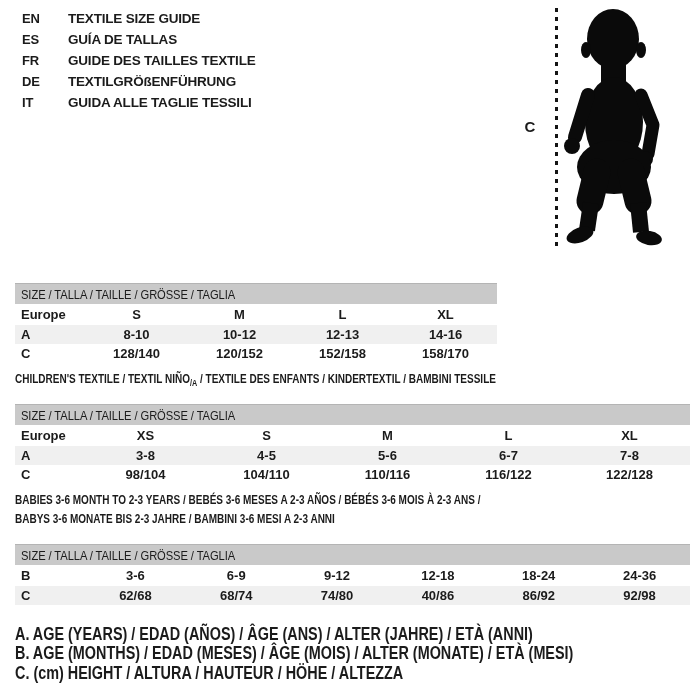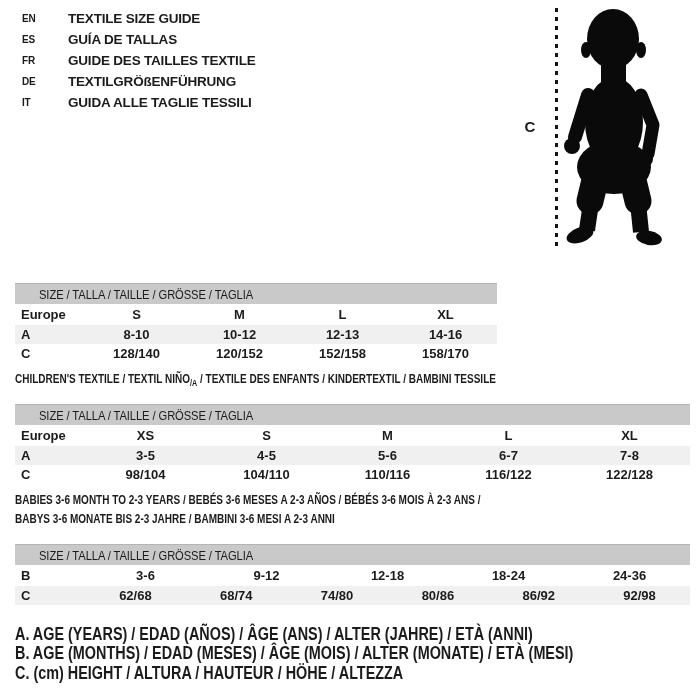--- a/index.html
+++ b/index.html
@@ -9,21 +9,21 @@
     font-family: "Liberation Sans", "DejaVu Sans", sans-serif;
     color: #1b1b1b;
     position: relative;
     overflow: hidden;
   }
   .canvas { position: absolute; inset: 0; width: 700px; height: 700px; background: #fff; }
 
   
   .lang-block { position: absolute; left: 22px; top: 8px; }
   .lang-row { display: flex; height: 21px; align-items: center; }
-  .lang-code { width: 46px; font-weight: bold; font-size: 10px; letter-spacing: -0.2px; }
+  .lang-code { width: 46px; font-weight: bold; font-size: 13px; letter-spacing: -0.2px; }
   .lang-name { font-weight: bold; font-size: 13.5px; letter-spacing: -0.2px; white-space: nowrap; }
 
   
   .figure-area { position: absolute; left: 510px; top: 0; width: 190px; height: 260px; }
   .c-label { position: absolute; left: 10px; top: 118px; width: 20px; text-align: center;
              font-weight: bold; font-size: 15px; }
   .dash-line { position: absolute; left: 45px; top: 8px; width: 3px; height: 239px;
                background: repeating-linear-gradient(to bottom, #141414 0 4px, transparent 4px 9px); }
   .silhouette { position: absolute; left: 51px; top: 7px; }
 
@@ -32,21 +32,21 @@
                white-space: nowrap; }
   .cond { display: inline-block; transform: scaleX(0.8); transform-origin: 0 50%; white-space: nowrap; }
   .cond-mid { display: inline-block; transform: scaleX(0.86); transform-origin: 0 50%; white-space: nowrap; }
   .subscript { font-size: 9px; vertical-align: -3px; }
   .title-line { height: 19px; line-height: 19px; }
 
   
   .table { position: absolute; left: 15px; font-size: 13px; }
   .t-narrow { width: 482px; }
   .t-wide   { width: 675px; }
-  .thead { height: 21px; line-height: 21px; background: #c9c9c9; padding-left: 24px;
+  .thead { height: 21px; line-height: 21px; background: #c9c9c9; padding-left: 6px;
            border-top: 1px solid #b4b4b4; font-size: 13px; letter-spacing: -0.1px; }
   .trow { display: flex; height: 19px; line-height: 19px; align-items: flex-end; font-weight: bold; }
   .trow.first { height: 21px; line-height: 21px; }
   .trow.alt { background: #f0f0f0; }
   .tlabel { width: 70px; padding-left: 6px; text-align: left; flex: none; }
   .tcell { flex: 1 1 0; text-align: center; }
 
   
   .footnotes { position: absolute; left: 15px; top: 625px; font-weight: bold; font-size: 18px; }
   .footnote-line { height: 19.3px; line-height: 19.3px; white-space: nowrap; }
@@ -139,21 +139,21 @@
     <div class="trow first">
       <span class="tlabel">Europe</span>
       <span class="tcell">XS</span>
       <span class="tcell">S</span>
       <span class="tcell">M</span>
       <span class="tcell">L</span>
       <span class="tcell">XL</span>
     </div>
     <div class="trow alt">
       <span class="tlabel">A</span>
-      <span class="tcell">3-5</span>
+      <span class="tcell">3-8</span>
       <span class="tcell">4-5</span>
       <span class="tcell">5-6</span>
       <span class="tcell">6-7</span>
       <span class="tcell">7-8</span>
     </div>
     <div class="trow">
       <span class="tlabel">C</span>
       <span class="tcell">98/104</span>
       <span class="tcell">104/110</span>
       <span class="tcell">110/116</span>
@@ -166,31 +166,32 @@
     <div class="title-line"><span class="cond">BABIES 3-6 MONTH TO 2-3 YEARS / BEBÉS 3-6 MESES A 2-3 AÑOS / BÉBÉS 3-6 MOIS À 2-3 ANS /</span></div>
     <div class="title-line"><span class="cond">BABYS 3-6 MONATE BIS 2-3 JAHRE / BAMBINI 3-6 MESI A 2-3 ANNI</span></div>
   </h2>
   <div class="table t-wide" style="top:544px">
     <div class="thead">
       <span class="cond-mid">SIZE / TALLA / TAILLE / GRÖSSE / TAGLIA</span>
     </div>
     <div class="trow first">
       <span class="tlabel">B</span>
       <span class="tcell">3-6</span>
+      <span class="tcell">6-9</span>
       <span class="tcell">9-12</span>
       <span class="tcell">12-18</span>
       <span class="tcell">18-24</span>
       <span class="tcell">24-36</span>
     </div>
     <div class="trow alt">
       <span class="tlabel">C</span>
       <span class="tcell">62/68</span>
       <span class="tcell">68/74</span>
       <span class="tcell">74/80</span>
-      <span class="tcell">80/86</span>
+      <span class="tcell">40/86</span>
       <span class="tcell">86/92</span>
       <span class="tcell">92/98</span>
     </div>
   </div>
 
   <div class="footnotes">
     <div class="footnote-line">
       <span class="cond">A. AGE (YEARS) / EDAD (AÑOS) / ÂGE (ANS) / ALTER (JAHRE) / ETÀ (ANNI)</span>
     </div>
     <div class="footnote-line">

